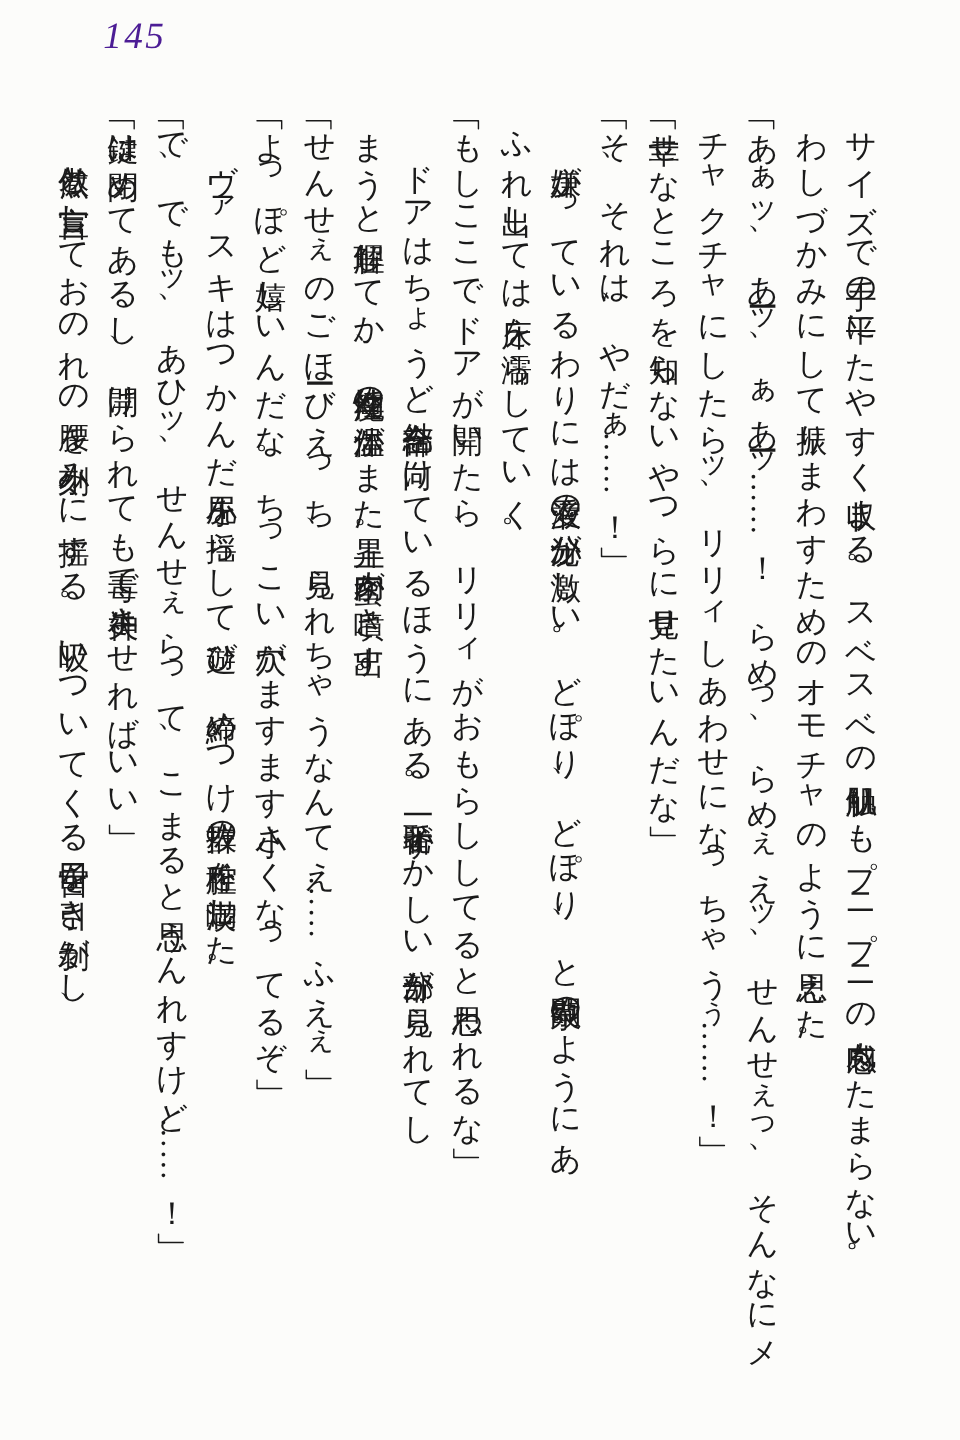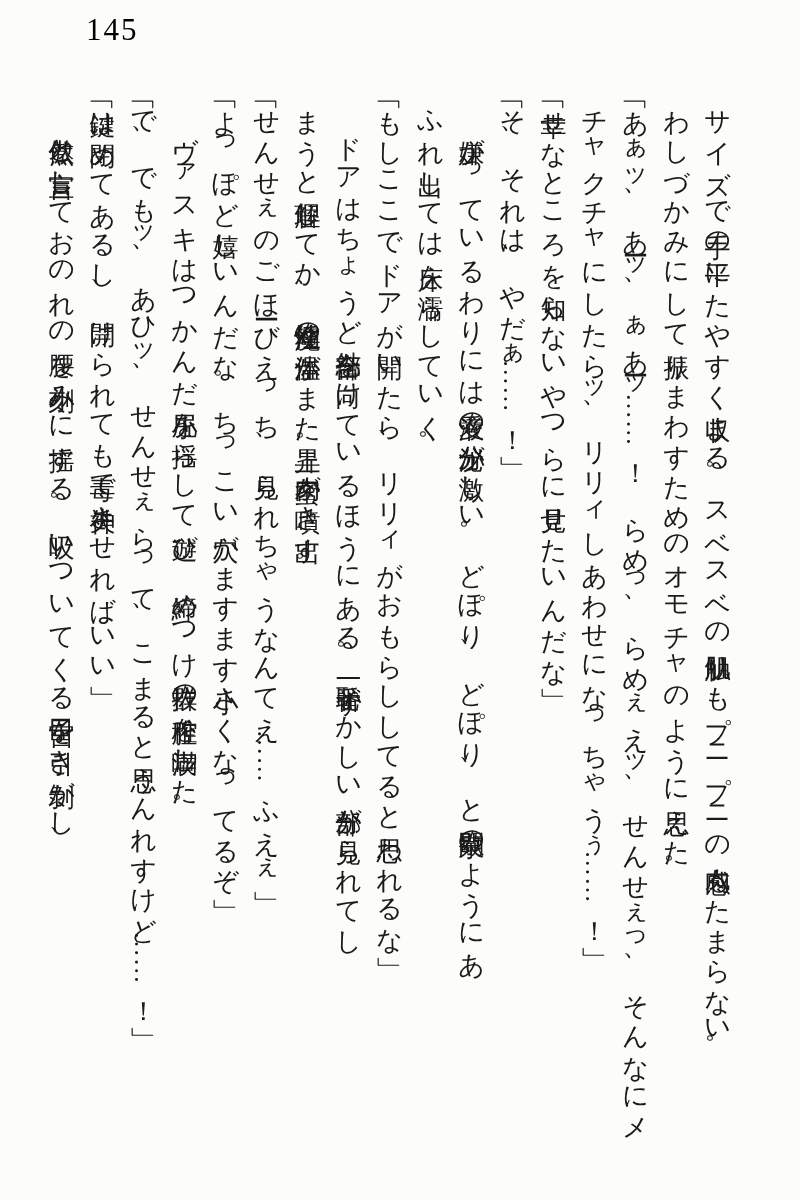--- a/index.html
+++ b/index.html
@@ -14,22 +14,23 @@
     background: #fcfcfa;
     overflow: hidden;
     font-family: "Liberation Serif", "DejaVu Serif", serif;
     color: #1a1a1a;
   }
   .page-number {
     position: absolute;
     top: 12px;
     left: 86px;
     font-size: 31px;
+    font-style: italic;
     letter-spacing: 2px;
-    color: #000000;
+    color: #4c1d95;
   }
   .text-block {
     position: absolute;
     top: 92px;
     right: 62px;
     height: 1052px;
     writing-mode: vertical-rl;
     text-orientation: mixed;
   }
   .tline {

